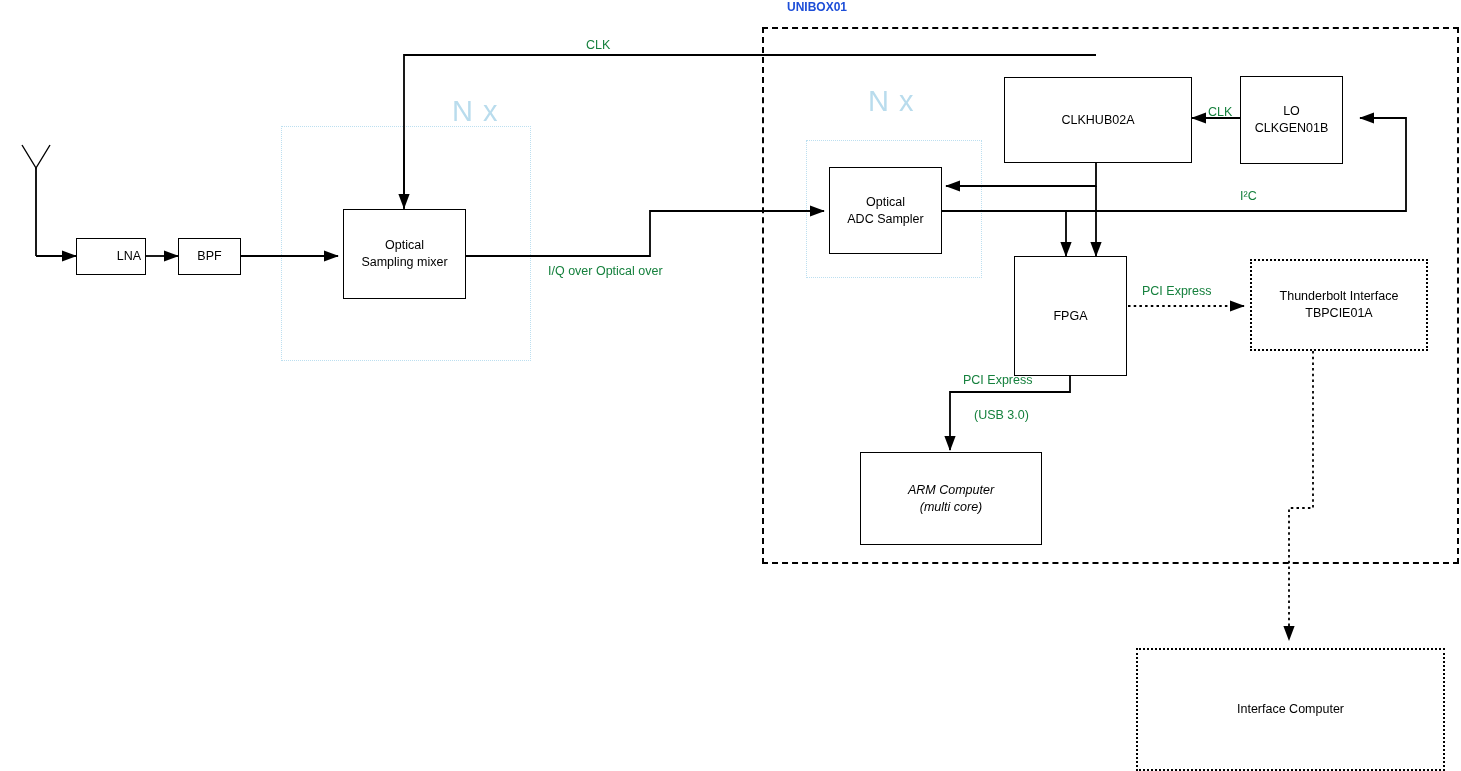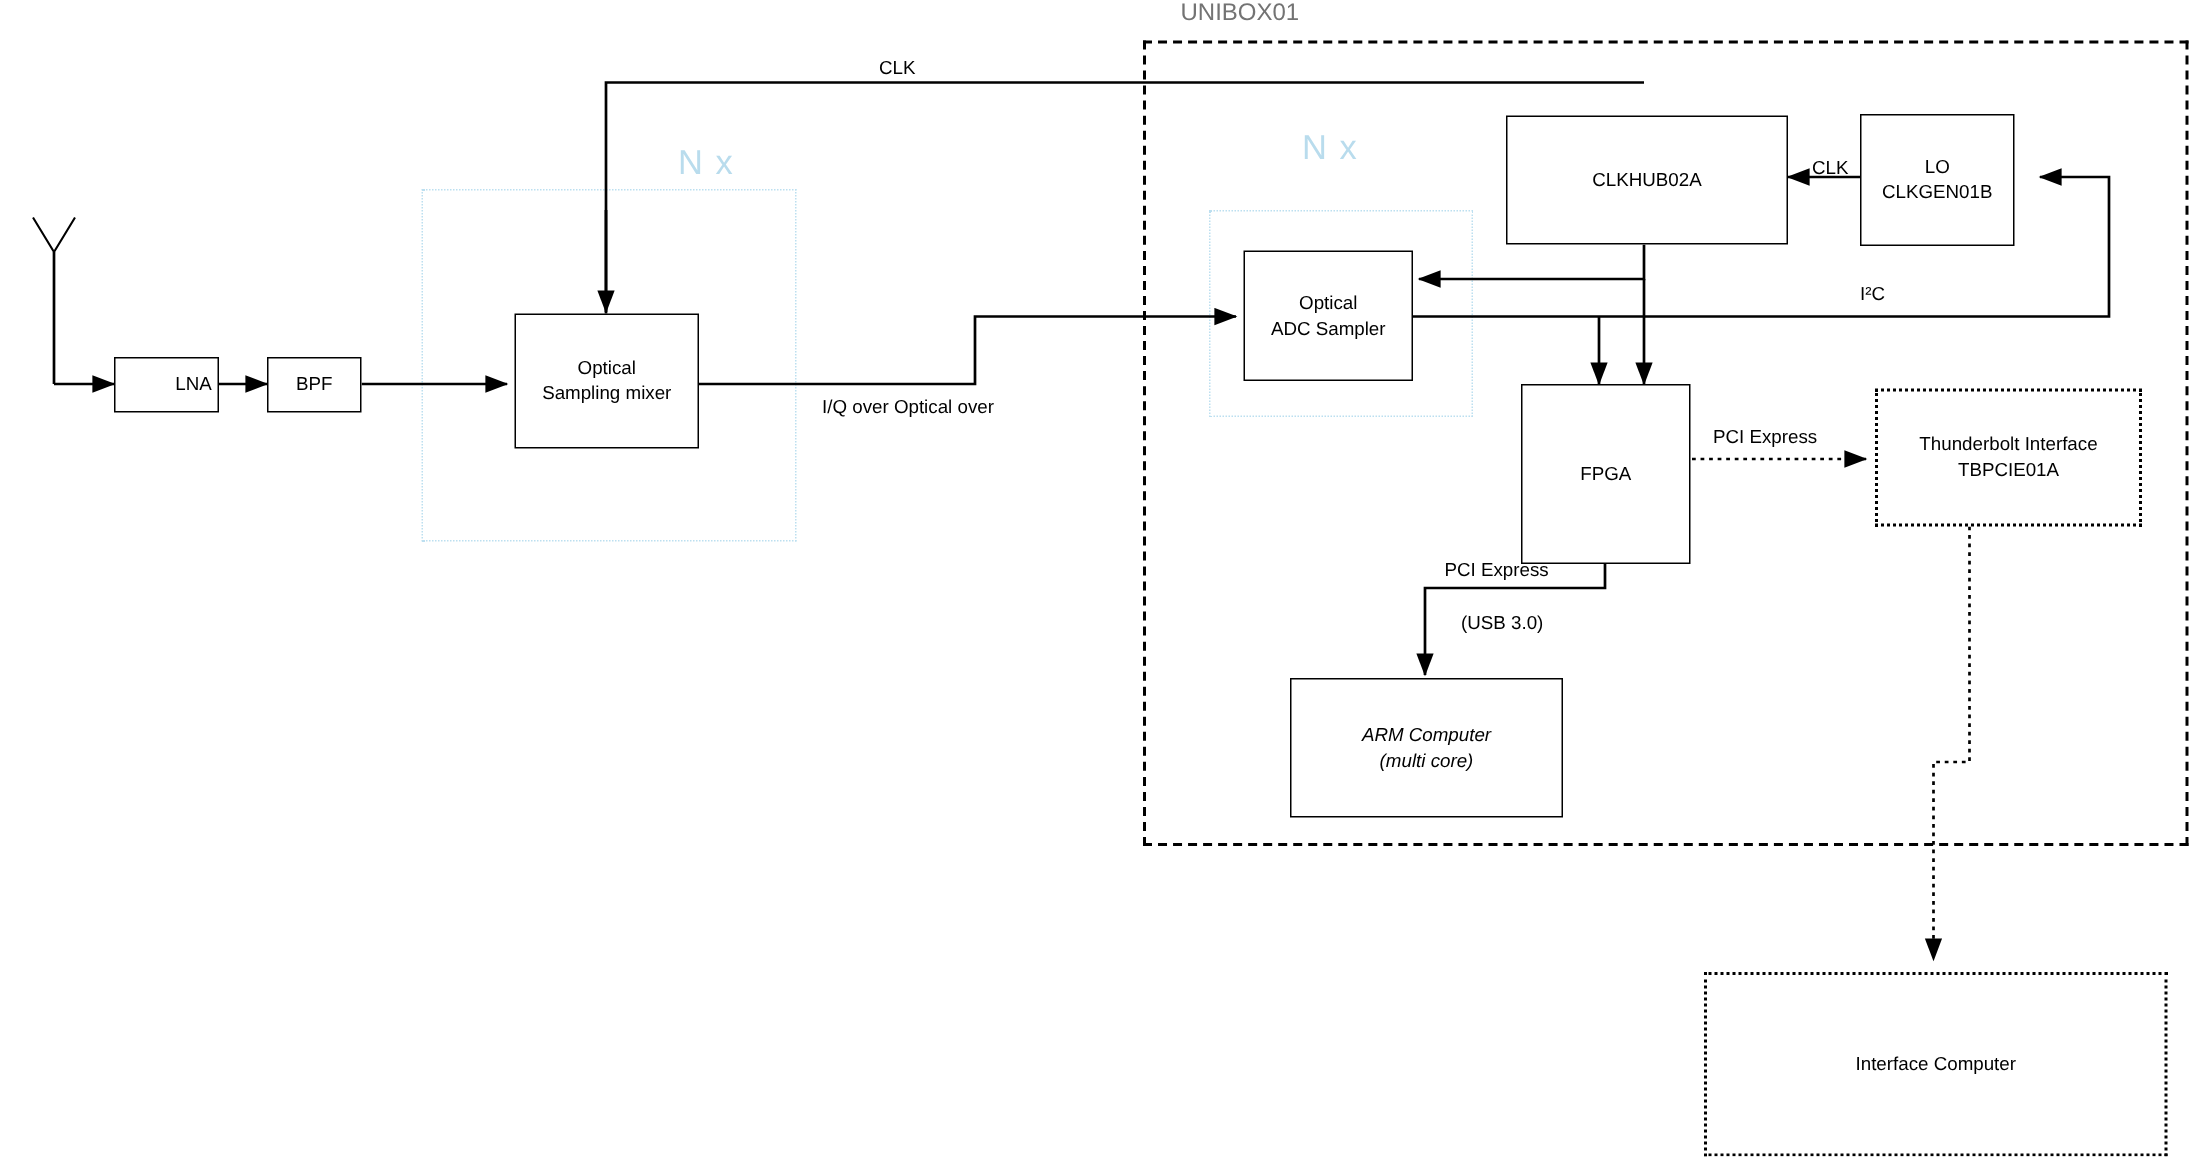--- a/index.html
+++ b/index.html
@@ -36,46 +36,47 @@
     color: #000000;
     line-height: 1.35;
     white-space: pre-line;
   }
   .dotted-box {
     border: 2px dotted #000000;
   }
   .label {
     position: absolute;
     font-size: 12.5px;
-    color: #000000;
+    color: #15803d;
     white-space: pre;
   }
   .nx-region {
     position: absolute;
     box-sizing: border-box;
     border: 1.5px dotted #bcdff0;
     background: transparent;
   }
   .nx-label {
     position: absolute;
-    font-size: 23px;
+    font-size: 29px;
     color: #b9dced;
     letter-spacing: 1px;
   }
   .unibox {
     position: absolute;
     box-sizing: border-box;
     border: 2.5px dashed #000000;
     border-left-style: dashed;
     background: transparent;
   }
   .unibox-label {
     position: absolute;
-    font-size: 16px;
-    color: #737373;
+    font-size: 12px;
+    color: #1d4ed8;
+    font-weight: bold;
   }
 </style>
 </head>
 <body>
 
 <div id="stage">
 
   <div class="nx-region" style="left:281px; top:126px; width:250px; height:235px;"></div>
   <div class="nx-label" style="left:452px; top:95px;">N x</div>
 

